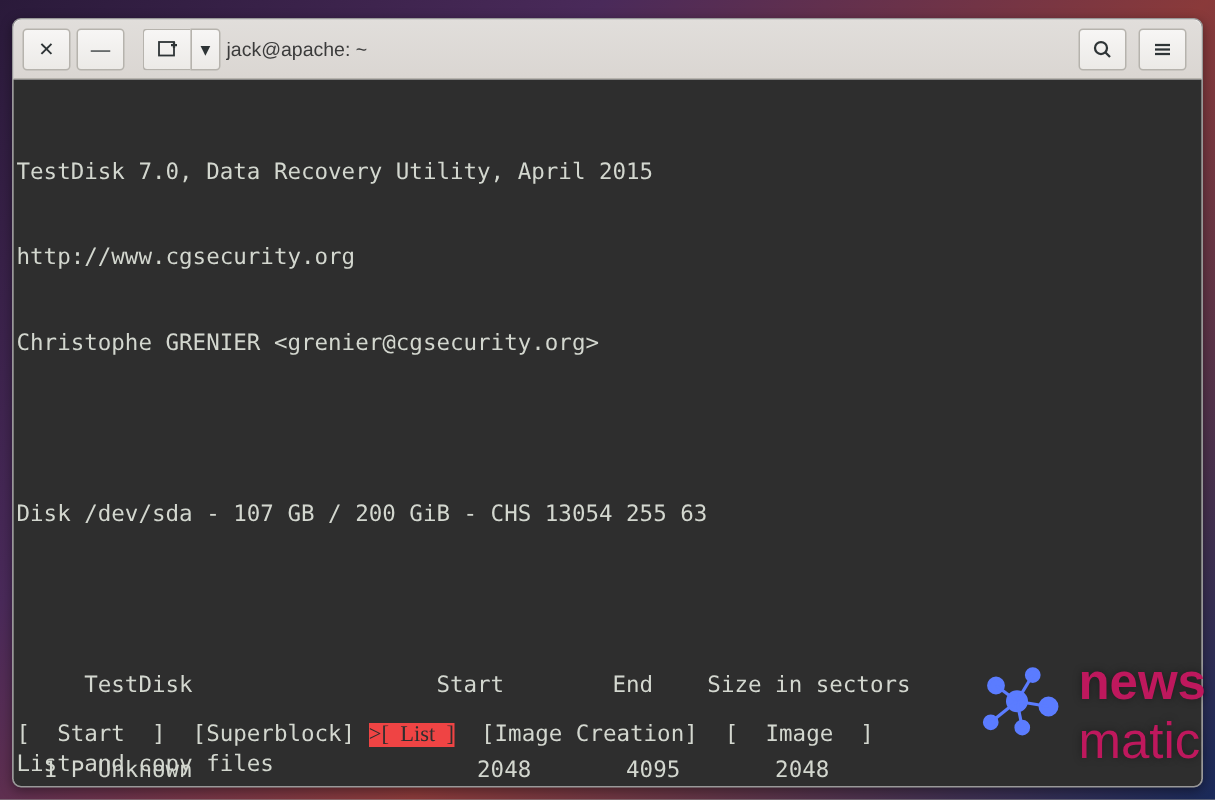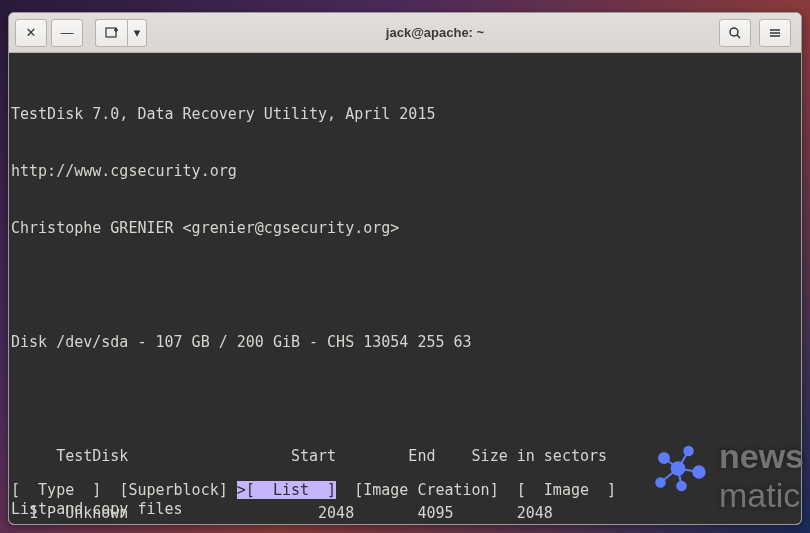--- a/index.html
+++ b/index.html
@@ -35,46 +35,46 @@
     background: linear-gradient(#f7f6f5, #eceae7);
     display: inline-flex; align-items: center; justify-content: center;
     margin-right: 4px;
     font-size: 13px; color: #2e3436;
     cursor: pointer;
   }
   .tb-group { display: flex; }
   .tb-group .tb-btn:first-child { border-radius: 3px 0 0 3px; margin-right: 0; border-right: none; }
   .tb-group .tb-btn:last-child { border-radius: 0 3px 3px 0; }
   .tb-title {
-    flex: 1; text-align: center;
-    font-size: 13px; font-weight: bold; color: #3b3b3b;
+    flex: 1; 
+    font-size: 13px; font-weight: normal; color: #3b3b3b;
   }
   .tb-right { display: flex; gap: 4px; }
   .term {
     flex: 1;
     background: #2e2e2e;
     color: #d3d7cf;
     font-family: "DejaVu Sans Mono", "Menlo", monospace;
     font-size: 15px;
     line-height: 19px;
     padding: 14px 0;
     white-space: pre;
     overflow: hidden;
     border-radius: 0 0 5px 5px;
     position: relative;
   }
   .line { padding: 0 2px; }
-  .hl { background: #c4b5fd; color: #2e2e2e; display: inline; }
+  .hl { background: #ef4444; color: #2e2e2e; display: inline; font-family: Liberation Serif, serif; }
   .menu-row { position: absolute; bottom: 24px; left: 0; right: 0; padding: 0 2px; }
   .hint-row { position: absolute; bottom: 5px; left: 0; right: 14px; text-align: left; }
   .watermark {
     position: absolute;
     right: 6px; bottom: 18px;
     font-size: 34px; font-weight: 700;
-    color: #737373;
+    color: #be185d;
     text-shadow: 0 0 6px rgba(0,0,0,.4);
     display: flex; gap: 6px;
     pointer-events: none;
     font-family: sans-serif;
   }
   .wm-glyph svg { width: 70px; height: 70px; }
   .wm-text .light { font-weight: 300; margin-top: 17px; }
 </style>
 </head>
 <body>
@@ -116,21 +116,21 @@
     <div class="line">TestDisk 7.0, Data Recovery Utility, April 2015</div>
     <div class="line">http://www.cgsecurity.org</div>
     <div class="line">Christophe GRENIER &lt;grenier@cgsecurity.org&gt;</div>
     <div class="line"> </div>
     <div class="line">Disk /dev/sda - 107 GB / 200 GiB - CHS 13054 255 63</div>
     <div class="line"> </div>
     <div class="line">     TestDisk                  Start        End    Size in sectors</div>
     <div class="line">  1 P Unknown                     2048       4095       2048</div>
     
 
-    <div class="line menu-row"><span>[  Type  ]</span>  <span>[Superblock]</span> <span class="hl">&gt;[  List  ]</span>  <span>[Image Creation]</span>  <span>[  Image  ]</span></div>
+    <div class="line menu-row"><span>[  Start  ]</span>  <span>[Superblock]</span> <span class="hl">&gt;[  List  ]</span>  <span>[Image Creation]</span>  <span>[  Image  ]</span></div>
     <div class="line hint-row">List and copy files</div>
   </div>
 </div>
 
 <div class="watermark">
   <span class="wm-glyph">
     <svg viewBox="0 0 100 100">
       <g fill="none" stroke="#5b7cff" stroke-width="3">
         <circle cx="30" cy="30" r="7" fill="#5b7cff"></circle>
         <circle cx="65" cy="20" r="6" fill="#5b7cff"></circle>

